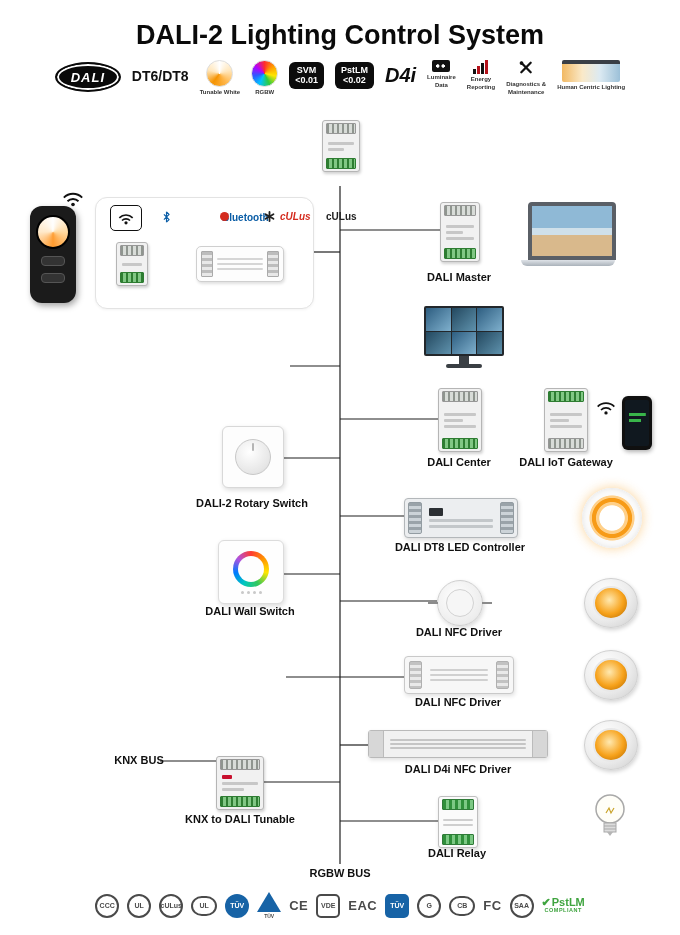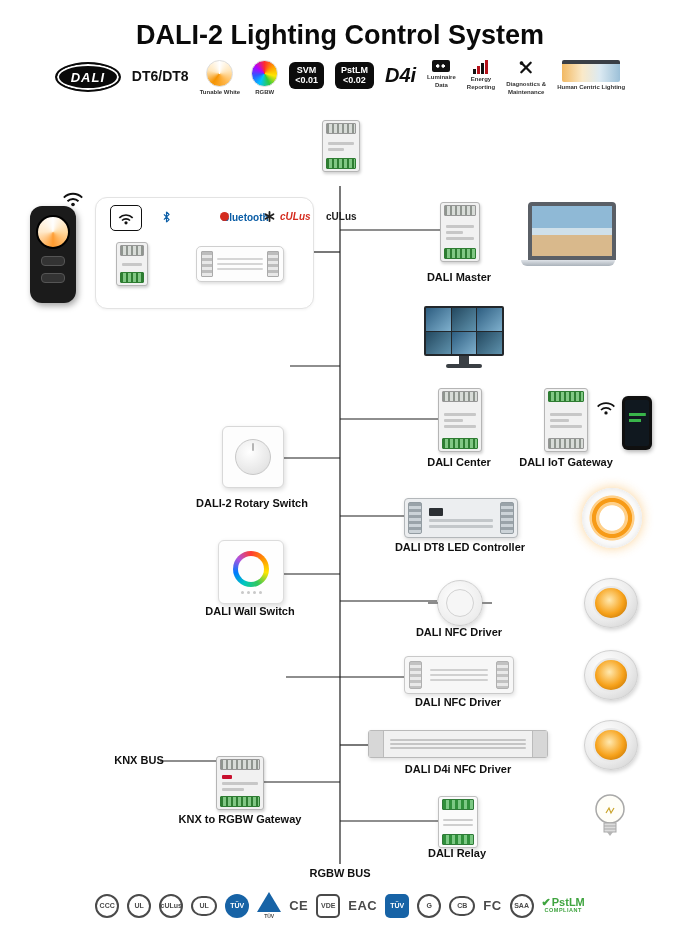--- a/index.html
+++ b/index.html
@@ -329,21 +329,21 @@
   <div class="label" style="left:108px;top:754px;width:62px;">KNX BUS</div>
   <div class="din node" style="left:216px;top:756px;width:46px;height:52px;">
     <div class="term"></div>
     <div class="face">
         <b></b>
         <i></i>
         <i class="s"></i>
       </div>
     <div class="term green"></div>
   </div>
-  <div class="label" style="left:150px;top:813px;width:180px;">KNX to RGBW Gateway</div>
+  <div class="label" style="left:150px;top:813px;width:180px;">KNX to DALI Tunable</div>
 
   <div class="din node" style="left:440px;top:202px;width:38px;height:58px;">
     <div class="term"></div>
     <div class="face">
         <i></i>
         <i class="s"></i>
         <i></i>
       </div>
     <div class="term green"></div>
   </div>

